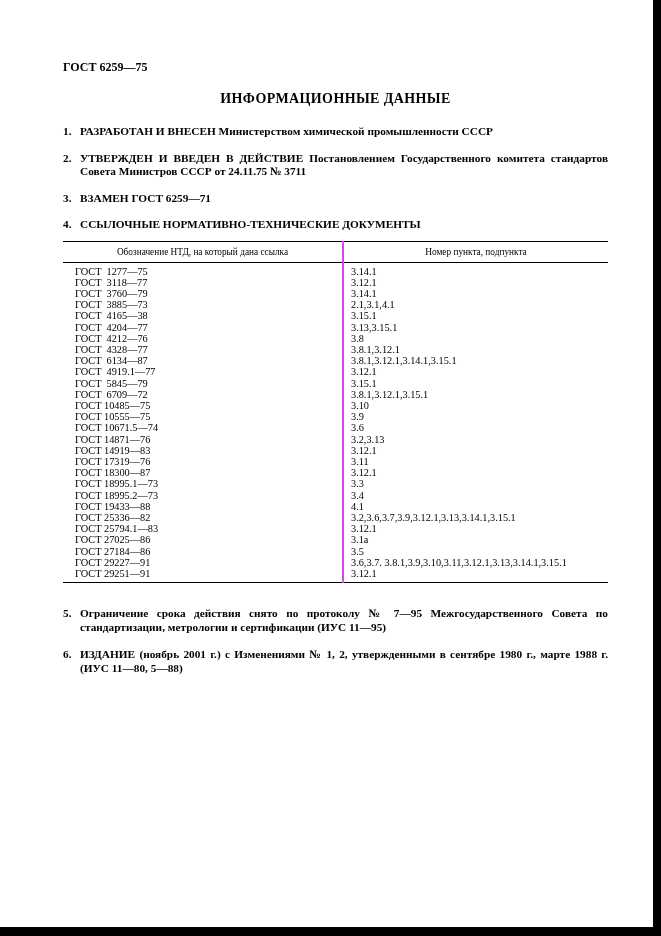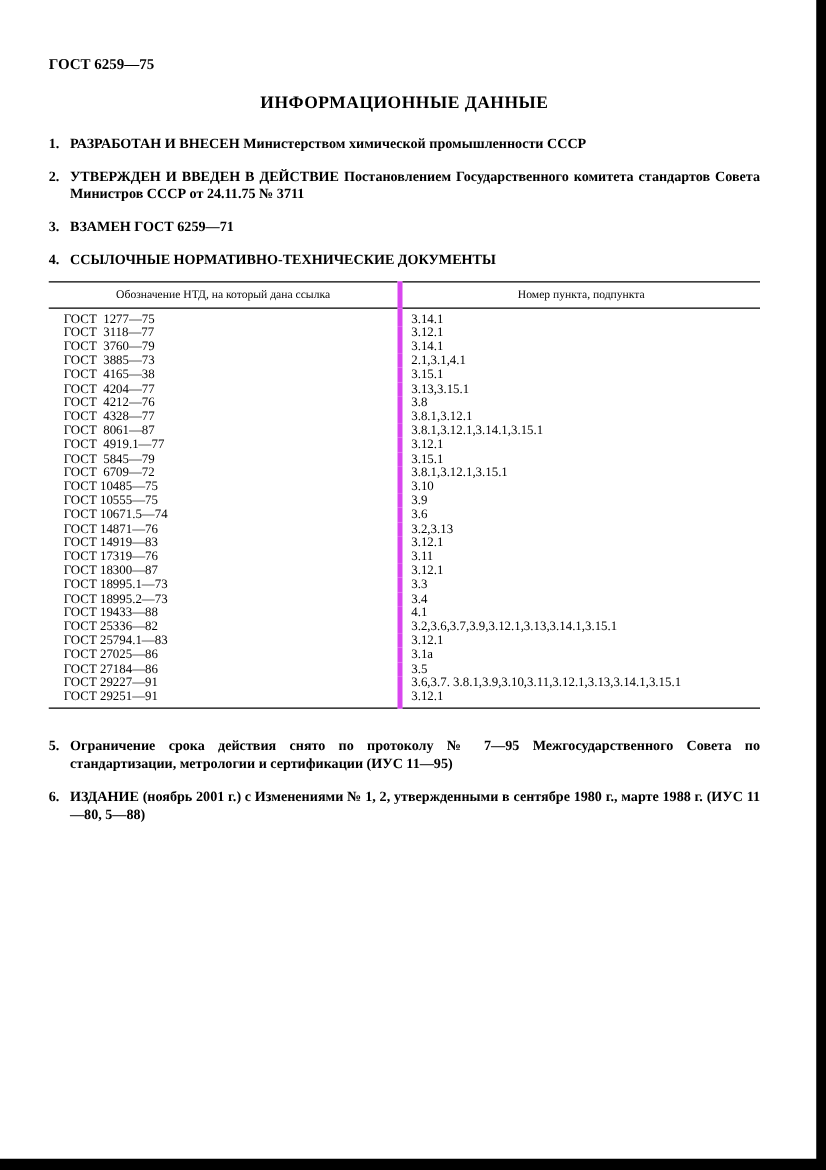--- a/index.html
+++ b/index.html
@@ -11,23 +11,24 @@
     width: 661px;
     height: 936px;
     position: relative;
     font-family: "Liberation Serif", serif;
     color: #000;
     overflow: hidden;
   }
   .page {
     position: absolute;
     inset: 0;
-    padding: 44px 53px 0 39px;
+    padding: 44px 53px 0 63px;
     box-sizing: border-box;
     background: #fff;
+    margin-top: 16px;
   }
   .doc-number {
     font-size: 12px;
     font-weight: bold;
   }
   .title {
     margin-top: 16px;
     text-align: center;
     font-weight: bold;
     font-size: 14px;
@@ -59,21 +60,21 @@
   }
   table.ntd th {
     font-weight: normal;
     font-size: 9.3px;
     text-align: center;
     padding: 5px 4px;
     border-bottom: 1px solid #000;
   }
   table.ntd th:first-child,
   table.ntd td:first-child {
-    border-right: 4px solid #d946ef;
+    border-right: 2px solid #d946ef;
     width: 267px;
   }
   table.ntd td {
     font-size: 10.3px;
     line-height: 11.2px;
     padding: 0;
     white-space: pre;
     vertical-align: top;
   }
   table.ntd td:first-child { padding-left: 12px; }
@@ -161,21 +162,21 @@
         </tr>
         <tr>
           <td>ГОСТ  4212—76</td>
           <td>3.8</td>
         </tr>
         <tr>
           <td>ГОСТ  4328—77</td>
           <td>3.8.1,3.12.1</td>
         </tr>
         <tr>
-          <td>ГОСТ  8061—87</td>
+          <td>ГОСТ  6134—87</td>
           <td>3.8.1,3.12.1,3.14.1,3.15.1</td>
         </tr>
         <tr>
           <td>ГОСТ  4919.1—77</td>
           <td>3.12.1</td>
         </tr>
         <tr>
           <td>ГОСТ  5845—79</td>
           <td>3.15.1</td>
         </tr>

